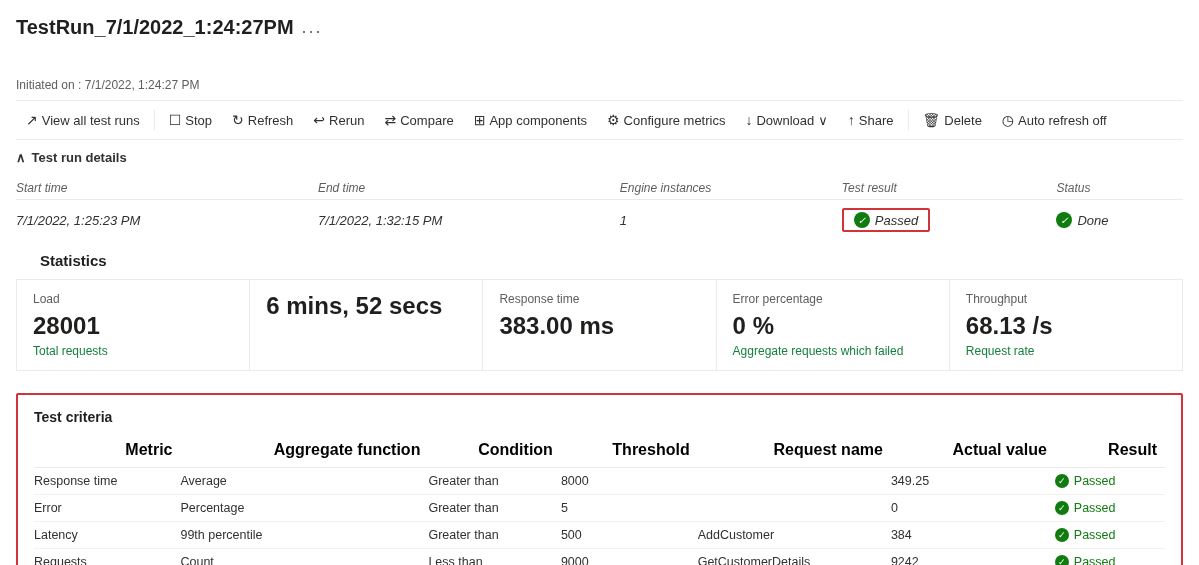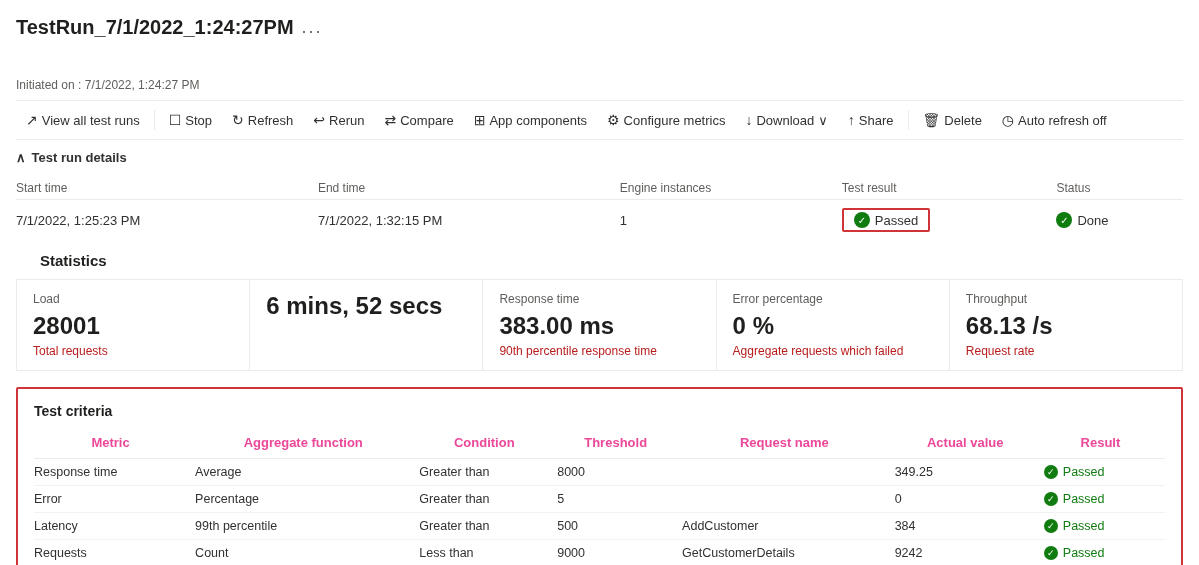--- a/index.html
+++ b/index.html
@@ -78,20 +78,21 @@
       font-weight: 600;
       color: #323130;
       margin-bottom: 12px;
       cursor: pointer;
     }
     
     .details-table {
       width: 100%;
       border-collapse: collapse;
       margin-bottom: 16px;
+      font-style: italic;
     }
     .details-table th {
       text-align: left;
       font-weight: 400;
       color: #605e5c;
       font-size: 12px;
       padding-bottom: 4px;
       border-bottom: 1px solid #edebe9;
       padding-top: 4px;
     }
@@ -129,21 +130,21 @@
     .stats-label {
       font-size: 15px;
       font-weight: 600;
       color: #201f1e;
       margin-bottom: 10px;
       margin-left: 24px;
     }
     .stats-cards {
       display: flex;
       gap: 0;
-      margin-bottom: 16px;
+      margin-bottom: 22px;
       border: 1px solid #edebe9;
     }
     .stat-card {
       flex: 1;
       padding: 12px 16px;
       border-right: 1px solid #edebe9;
     }
     .stat-card:last-child { border-right: none; }
     .stat-card-label {
       font-size: 12px;
@@ -151,43 +152,43 @@
       margin-bottom: 6px;
     }
     .stat-card-value {
       font-size: 24px;
       font-weight: 600;
       color: #201f1e;
       margin-bottom: 4px;
     }
     .stat-card-sub {
       font-size: 12px;
-      color: #b91c1c;
+      color: #15803d;
     }
     
     .criteria-box {
       border: 2px solid #d13438;
       border-radius: 2px;
       padding: 14px 16px;
     }
     .criteria-title {
       font-size: 14px;
       font-weight: 700;
       color: #201f1e;
       margin-bottom: 12px;
     }
     .criteria-table {
       width: 100%;
       border-collapse: collapse;
     }
     .criteria-table th {
-      text-align: center;
+      text-align: right;
       font-weight: 600;
-      font-size: 13px;
-      color: #ec4899;
+      font-size: 16px;
+      color: #000000;
       padding: 4px 8px 8px 0;
       border-bottom: 1px solid #edebe9;
     }
     .criteria-table td {
       text-align: left;
       font-size: 12.5px;
       padding: 6px 8px 6px 0;
       border-bottom: 1px solid #f3f2f1;
       color: #323130;
     }
@@ -303,21 +304,20 @@
       <div class="stat-card-label">Load</div>
       <div class="stat-card-value">28001</div>
       <div class="stat-card-sub">Total requests</div>
     </div>
     <div class="stat-card">
       <div class="stat-card-value">6 mins, 52 secs</div>
     </div>
     <div class="stat-card">
       <div class="stat-card-label">Response time</div>
       <div class="stat-card-value">383.00 ms</div>
-      <div class="stat-card-sub">90th percentile response time</div>
     </div>
     <div class="stat-card">
       <div class="stat-card-label">Error percentage</div>
       <div class="stat-card-value">0 %</div>
       <div class="stat-card-sub">Aggregate requests which failed</div>
     </div>
     <div class="stat-card">
       <div class="stat-card-label">Throughput</div>
       <div class="stat-card-value">68.13 /s</div>
       <div class="stat-card-sub">Request rate</div>

